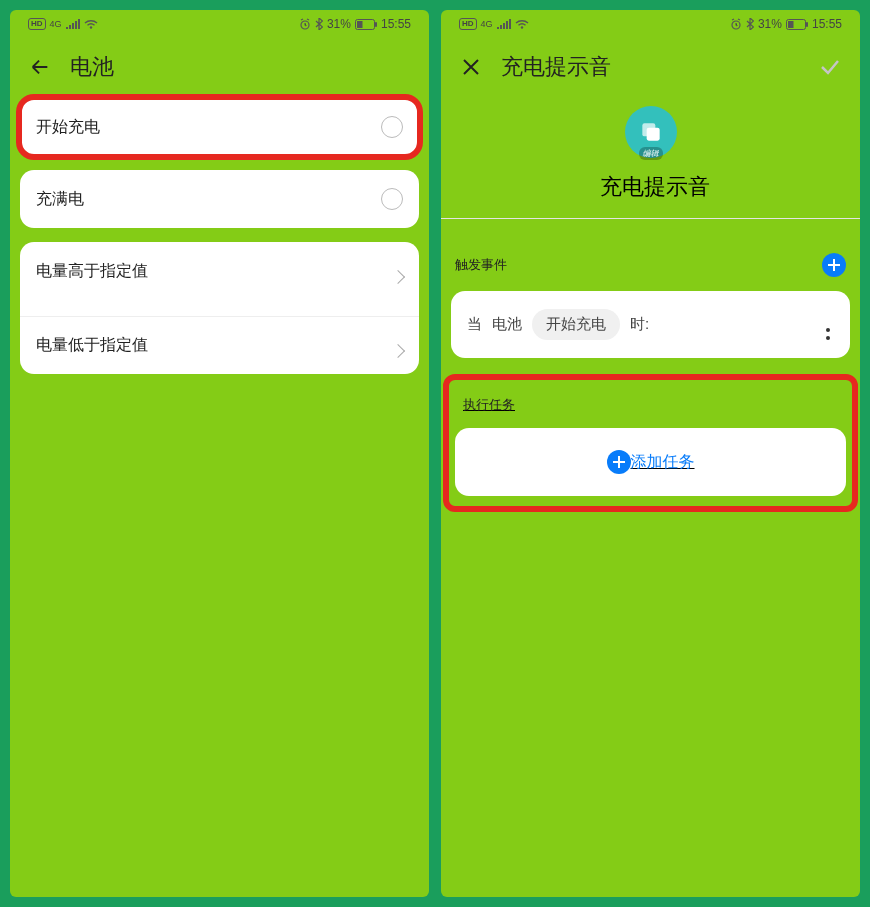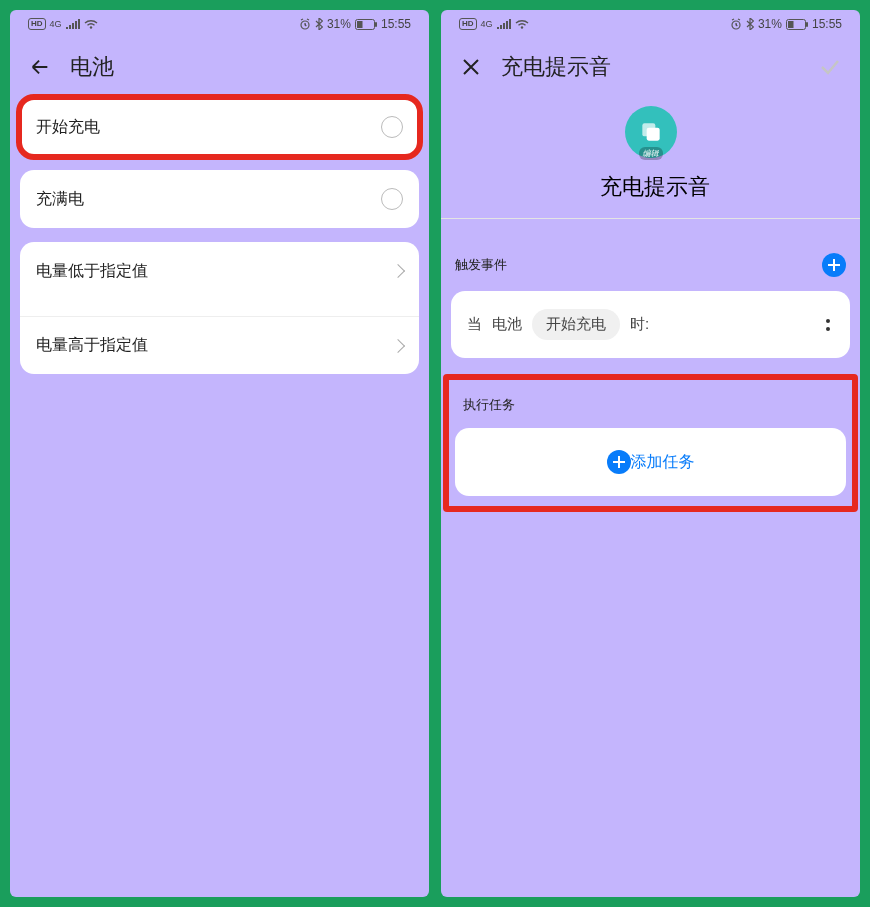--- a/index.html
+++ b/index.html
@@ -6,21 +6,21 @@
   body {
     background: #1a9e5c;
     font-family: -apple-system, "Segoe UI", "PingFang SC", "Microsoft YaHei", sans-serif;
     width: 870px;
     height: 907px;
     display: flex;
     gap: 12px;
     padding: 10px;
   }
   .phone {
-    background: #c4b5fd;
+    background: #84cc16;
     border-radius: 6px;
     flex: 1;
     display: flex;
     flex-direction: column;
     overflow: hidden;
     position: relative;
   }
   .status-bar {
     height: 28px;
     display: flex;
@@ -62,21 +62,21 @@
   .header .spacer { flex: 1; }
   .content { padding: 0 10px; }
   .card {
     background: #fff;
     border-radius: 14px;
     overflow: hidden;
     margin-bottom: 14px;
   }
   .row {
     display: flex;
-    align-items: center;
+    align-items: flex-end;
     padding: 18px 16px;
     font-size: 16px;
     color: #222;
     min-height: 58px;
     gap: 21px;
   }
   .row .label { flex: 1; }
   .row + .row {
     border-top: 1px solid #eee;
     margin-top: 16px;
@@ -183,23 +183,24 @@
     align-items: center;
     justify-content: center;
     gap: 0;
     padding: 22px 16px;
     color: #087cfa;
     font-size: 16px;
   }
   .check-icon { color: #c5c5c5; }
   .hl-block {
     border: 6px solid #e6281f;
-    border-radius: 4px;
+    border-radius: 12px;
     margin: 2px 2px 0;
     padding-bottom: 10px;
+    text-decoration: underline;
   }
   .hl-block .section-header { padding-top: 16px; }
   .hl-block .card { margin: 0 6px; }
 </style>
 </head>
 <body>
 
 <div class="phone">
   <div class="status-bar">
     <div class="status-left">
@@ -250,25 +251,25 @@
 
     <div class="card">
       <div class="row">
         <div class="label">充满电</div>
         <div class="radio"></div>
       </div>
     </div>
 
     <div class="card">
       <div class="row">
+        <div class="label">电量高于指定值</div>
+        <div class="chev"></div>
+      </div>
+      <div class="row">
         <div class="label">电量低于指定值</div>
-        <div class="chev"></div>
-      </div>
-      <div class="row">
-        <div class="label">电量高于指定值</div>
         <div class="chev"></div>
       </div>
     </div>
   </div>
 </div>
 
 <div class="phone">
   <div class="status-bar">
     <div class="status-left">
       <span class="hd-badge">HD</span>

